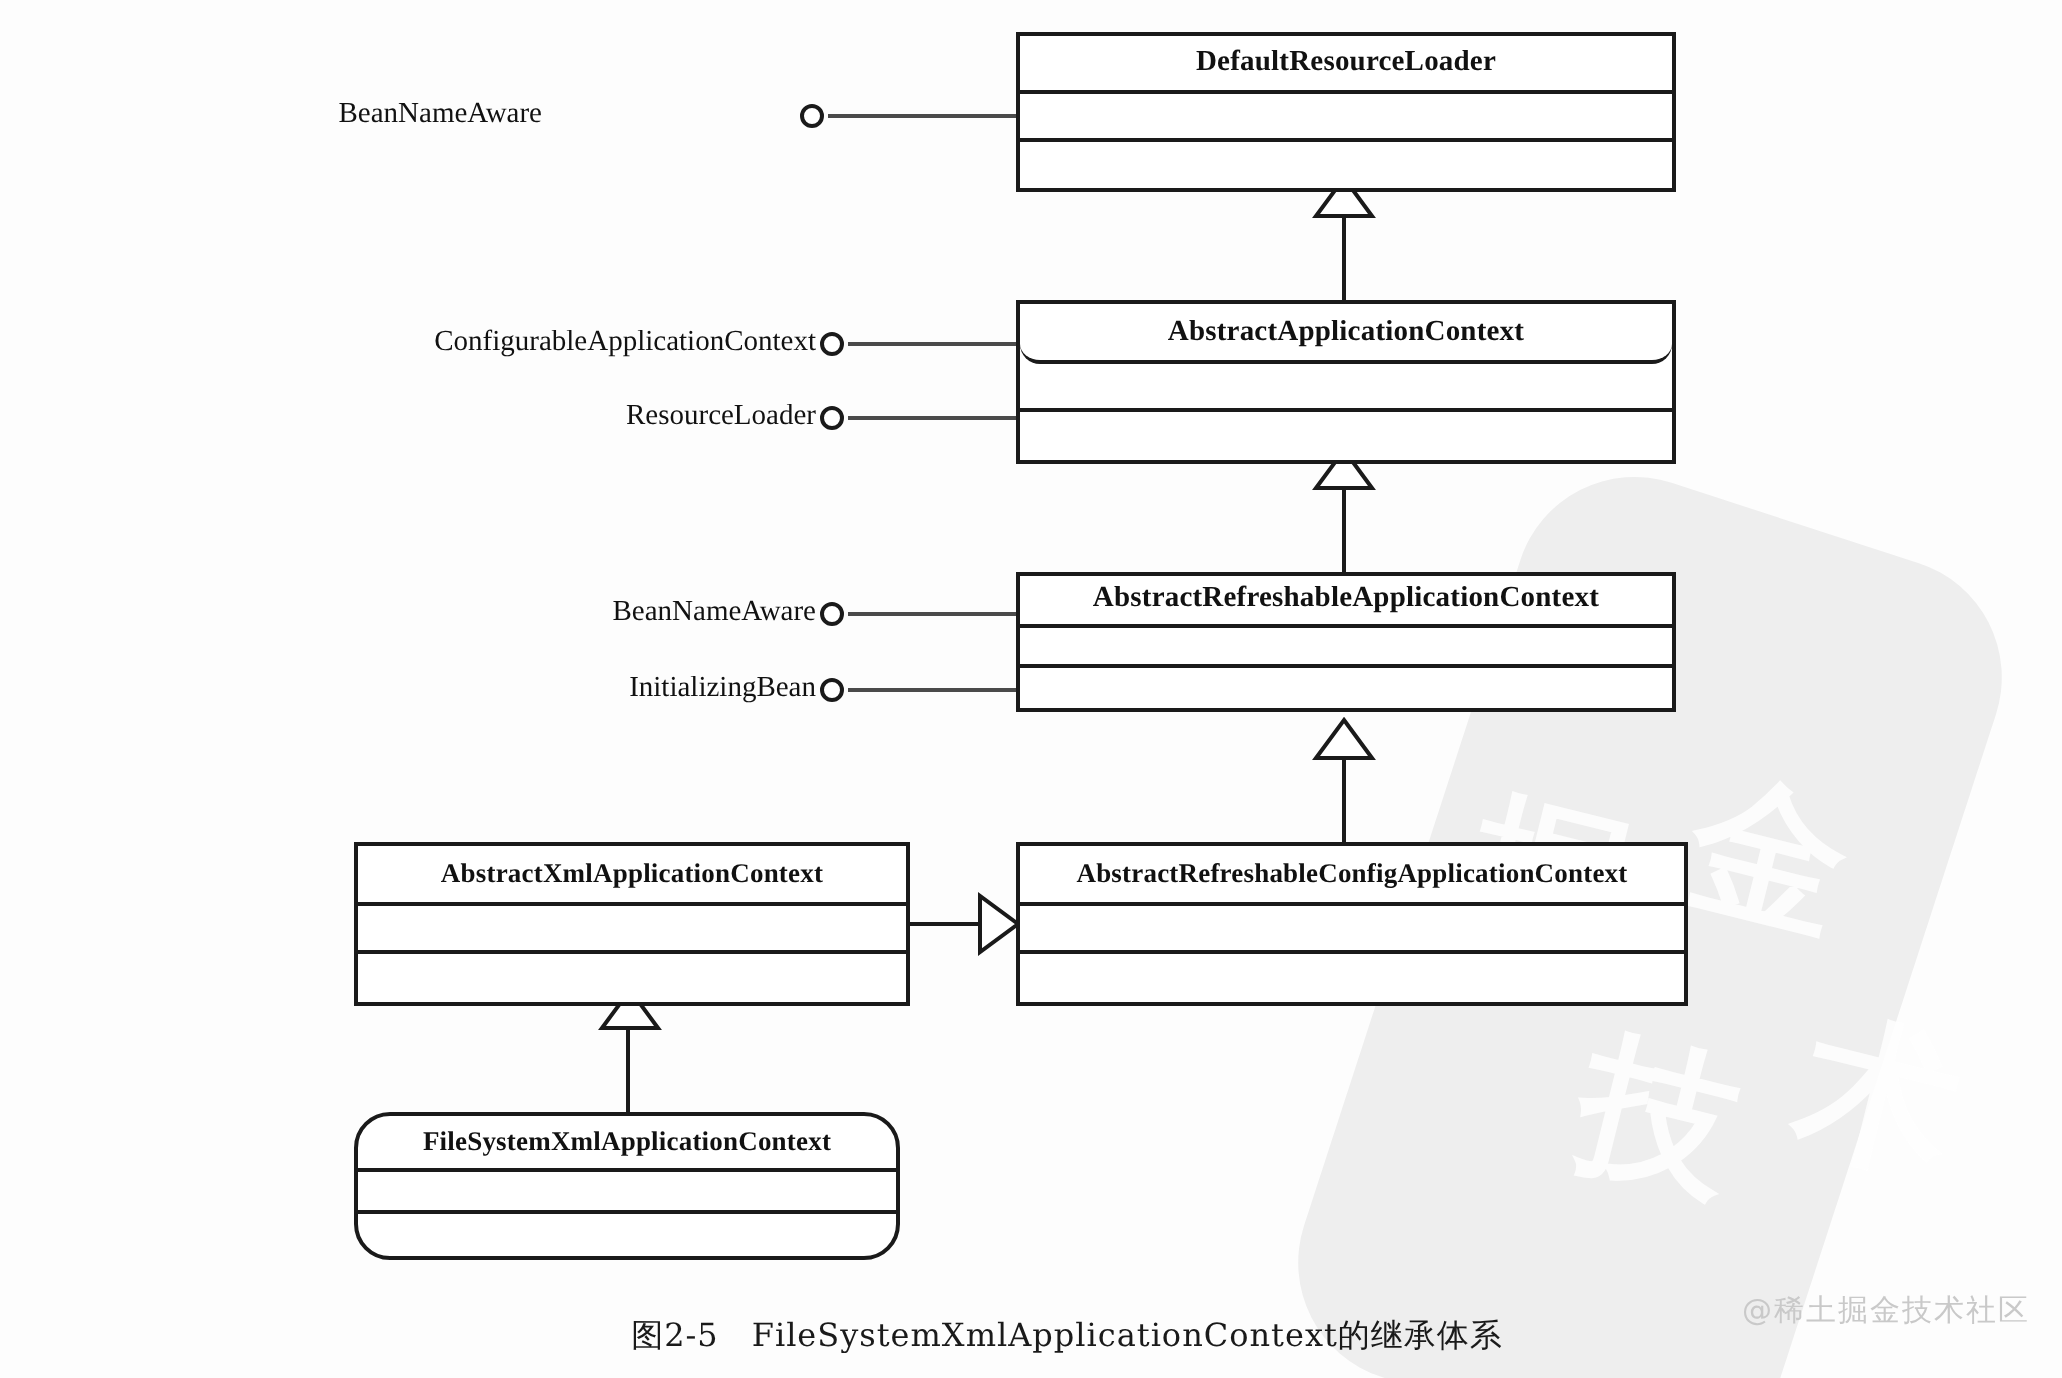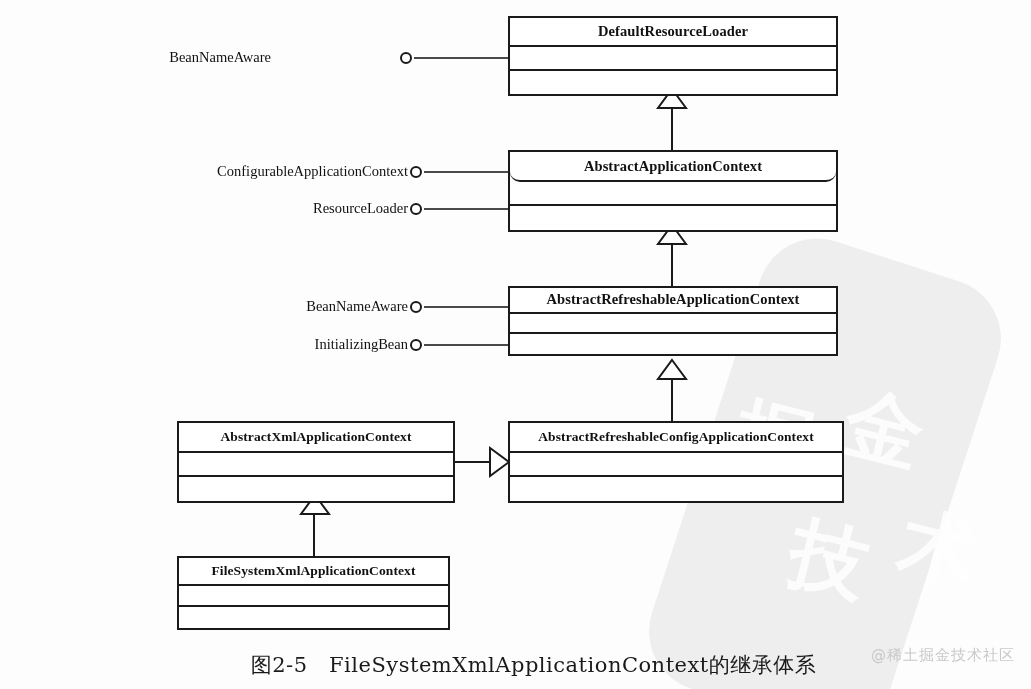--- a/index.html
+++ b/index.html
@@ -108,21 +108,21 @@
     z-index: 6;
   }
 
   
   .caption {
     position: absolute;
     left: 0;
     right: 0;
     bottom: 10px;
     text-align: center;
-    font-size: 21px;
+    font-size: 16px;
     color: #1a1a1a;
     font-family: "DejaVu Serif", "Liberation Serif", serif;
     letter-spacing: 0.5px;
     z-index: 7;
     margin-left: 36px;
   }
 </style>
 </head>
 <body>
 
@@ -202,21 +202,21 @@
     <div class="compartment" style="height:25px;"></div>
     <div class="compartment" style="height:25px;"></div>
   </div>
 
   <div class="uml-class" style="left:508px; top:421px; width:336px; height:82px;">
     <div class="compartment cname" style="height:32px; font-size:13.5px;">AbstractRefreshableConfigApplicationContext</div>
     <div class="compartment" style="height:25px;"></div>
     <div class="compartment" style="height:25px;"></div>
   </div>
 
-  <div class="uml-class" style="left:177px; top:556px; width:273px; height:74px;">
+  <div class="uml-class" style="left:177px; top:556px; width:273px; height:74px;border-radius:18px;">
     <div class="compartment cname" style="height:30px; font-size:13.5px;">FileSystemXmlApplicationContext</div>
     <div class="compartment" style="height:22px;"></div>
     <div class="compartment" style="height:22px;"></div>
   </div>
 
   <div class="caption">图2-5　FileSystemXmlApplicationContext的继承体系</div>
 
   <div class="wm-corner">@稀土掘金技术社区</div>
 
 </div>

